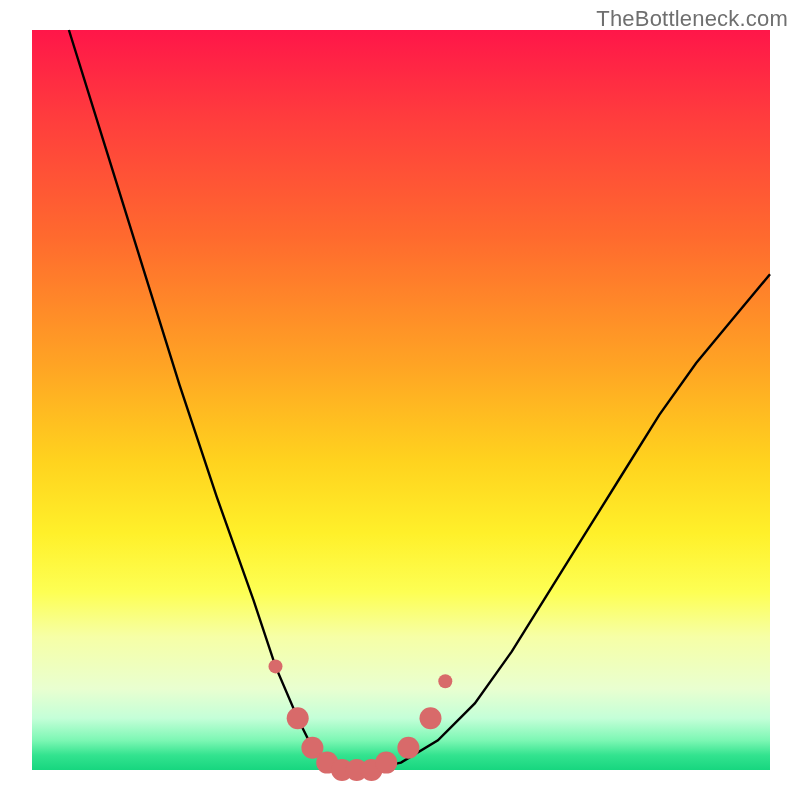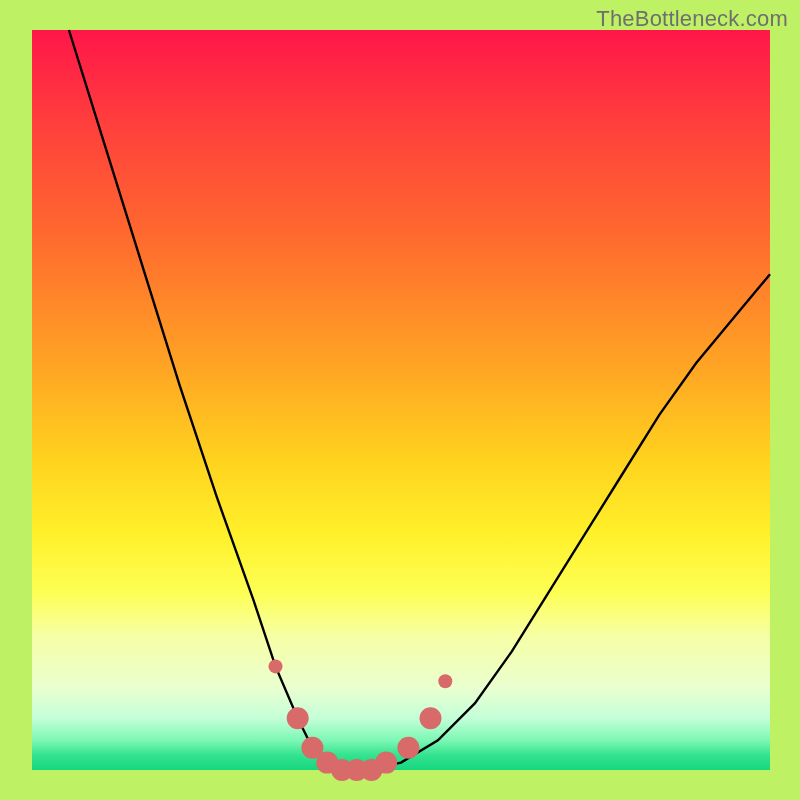--- a/index.html
+++ b/index.html
@@ -10,21 +10,21 @@
     background: #000;
     overflow: hidden;
     font-family: Arial, Helvetica, sans-serif;
   }
   .frame {
     position: absolute;
     left: 0;
     top: 0;
     width: 800px;
     height: 800px;
-    background: #bef264;
+    background: #ffffff;
   }
   .plot {
     position: absolute;
     left: 32px;
     top: 30px;
     width: 738px;
     height: 740px;
     background: linear-gradient(to bottom,
       #ff1649 0%,
       #ff3d3d 12%,

